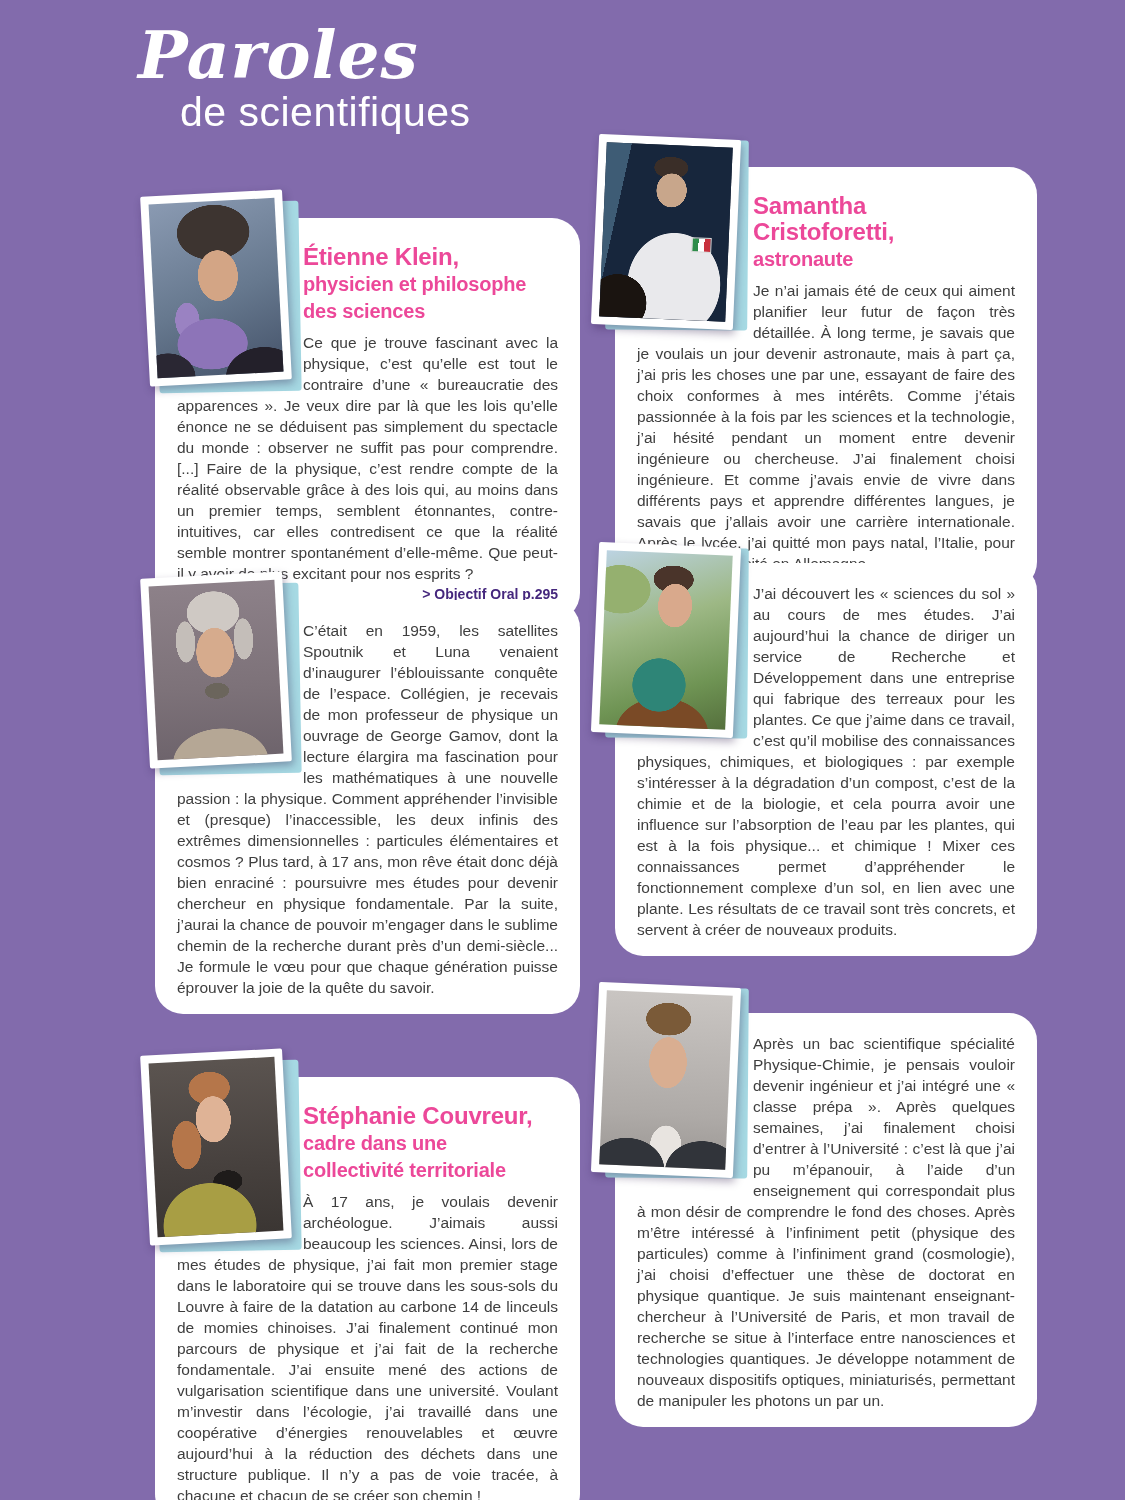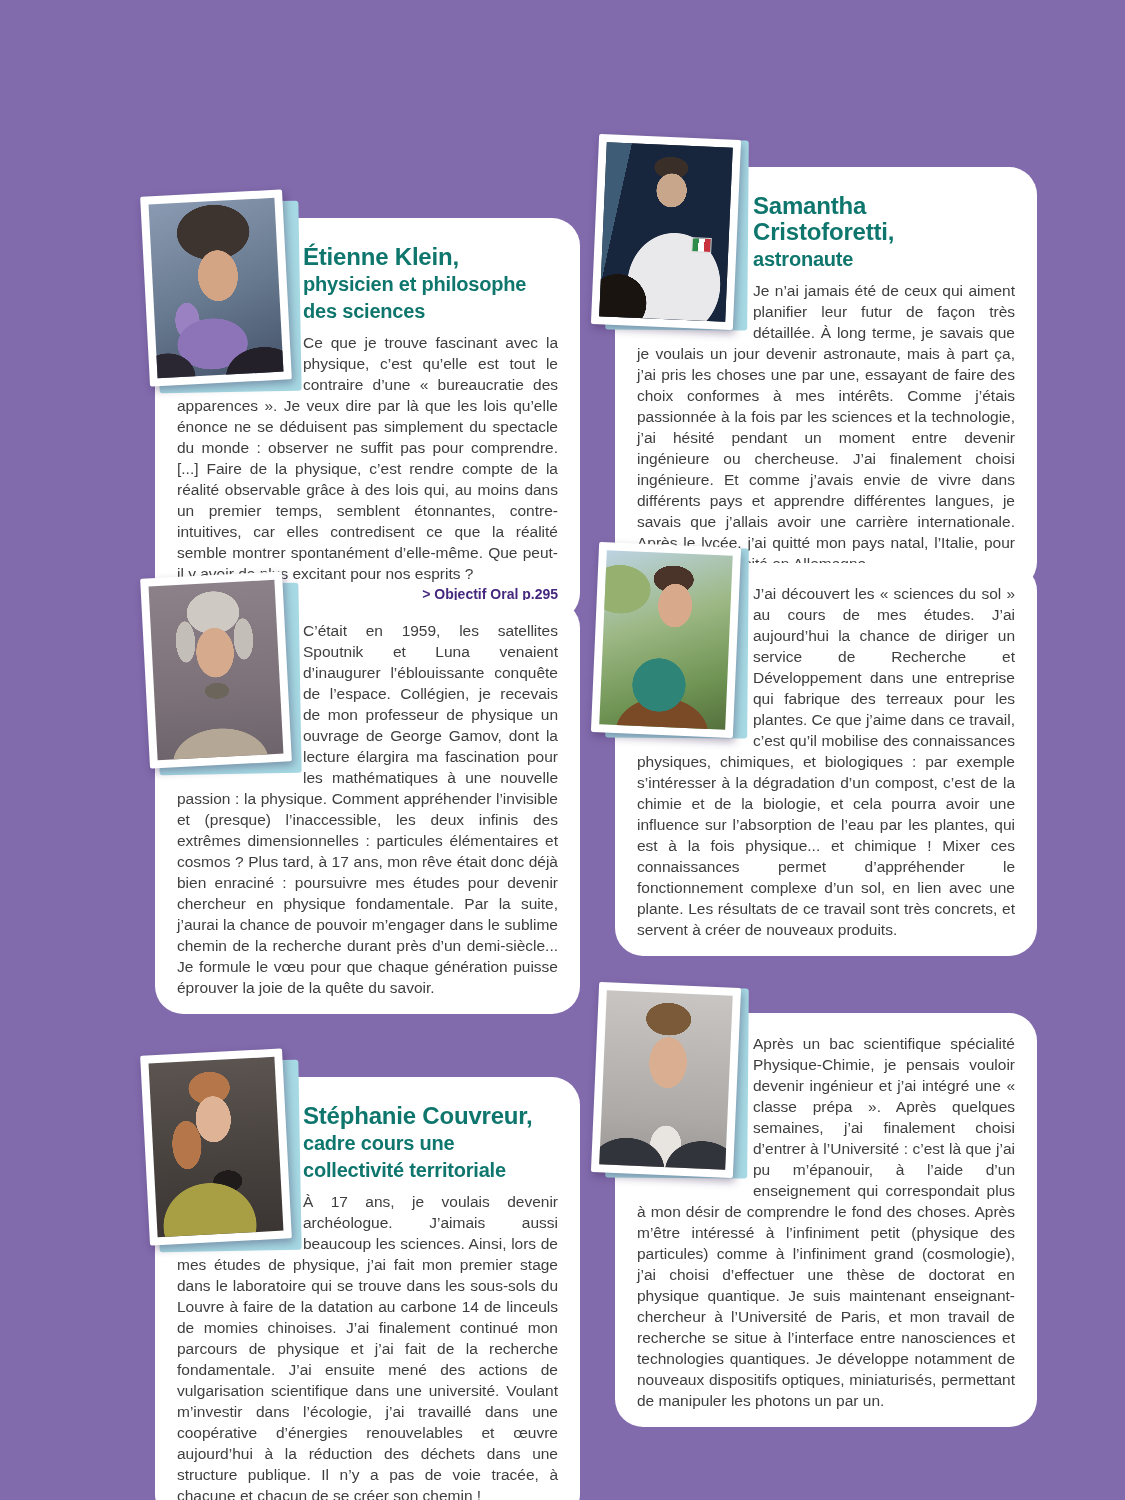--- a/index.html
+++ b/index.html
@@ -132,21 +132,21 @@
   }
   .flag-patch{
     position:absolute;left:68%;top:52%;width:18px;height:13px;
     background:linear-gradient(90deg,#2E8C4A 0 33%,#fff 33% 66%,#C8313E 66% 100%);
     border:1px solid #d8d8d8;
   }
 
   
   .person{
     margin:6px 16px 8px 0;
-    color:#0f766e;
+    color:#ec4899;
     line-height:26px;
   }
   .pname{font-size:24px;font-weight:700;letter-spacing:-0.2px;}
   .prole{font-size:20px;font-weight:700;letter-spacing:-0.2px;}
   .quote{
     margin:0;
     font-size:15.5px;line-height:21px;
     color:#3E3E3E;
     text-align:justify;
   }
@@ -157,20 +157,24 @@
     font-size:14px;
     margin-left:10px;
     cursor:pointer;
   }
 </style>
 </head>
 <body>
 
 <div class="page">
 
+  <div class="title-block">
+    <div class="title-script">Paroles</div>
+    <div class="title-sub">de scientifiques</div>
+  </div>
 
   <section class="card card-klein">
     <div class="photo-wrap tilt-left">
       <div class="photo-backing"></div>
       <div class="polaroid">
         <div class="photo klein"></div>
       </div>
     </div>
     <h2 class="person">
       <span class="pname">Étienne Klein,</span>
@@ -217,21 +221,21 @@
 
   <section class="card card-couvreur">
     <div class="photo-wrap tilt-left">
       <div class="photo-backing"></div>
       <div class="polaroid">
         <div class="photo couvreur"></div>
       </div>
     </div>
     <h2 class="person">
       <span class="pname">Stéphanie Couvreur,</span>
-      <span class="prole">cadre cours une collectivité territoriale</span>
+      <span class="prole">cadre dans une collectivité territoriale</span>
     </h2>
     <p class="quote"><span>À 17 ans, je voulais devenir archéologue. J’aimais aussi beaucoup les sciences. Ainsi, lors de mes études de physique, j’ai fait mon premier stage dans le laboratoire qui se trouve dans les sous-sols du Louvre à faire de la datation au carbone 14 de linceuls de momies chinoises. J’ai finalement continué mon parcours de physique et j’ai fait de la recherche fondamentale. J’ai ensuite mené des actions de vulgarisation scientifique dans une université. Voulant m’investir dans l’écologie, j’ai travaillé dans une coopérative d’énergies renouvelables et œuvre aujourd’hui à la réduction des déchets dans une structure publique. Il n’y a pas de voie tracée, à chacune et chacun de se créer son chemin !</span></p>
   </section>
 
   <section class="card card-lanco">
     <div class="photo-wrap tilt-right">
       <div class="photo-backing"></div>
       <div class="polaroid">
         <div class="photo lanco"></div>
       </div>

